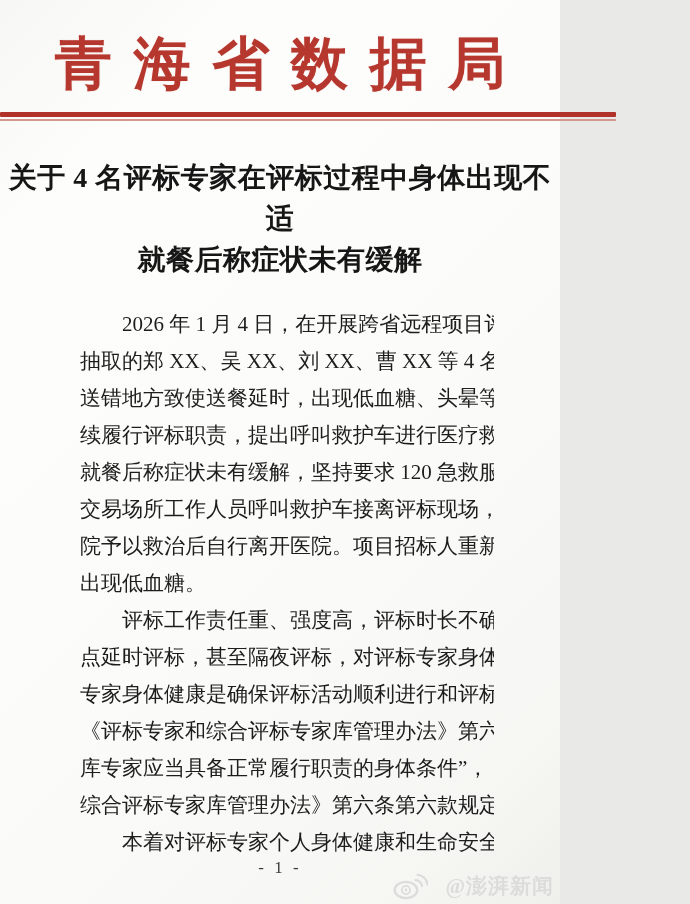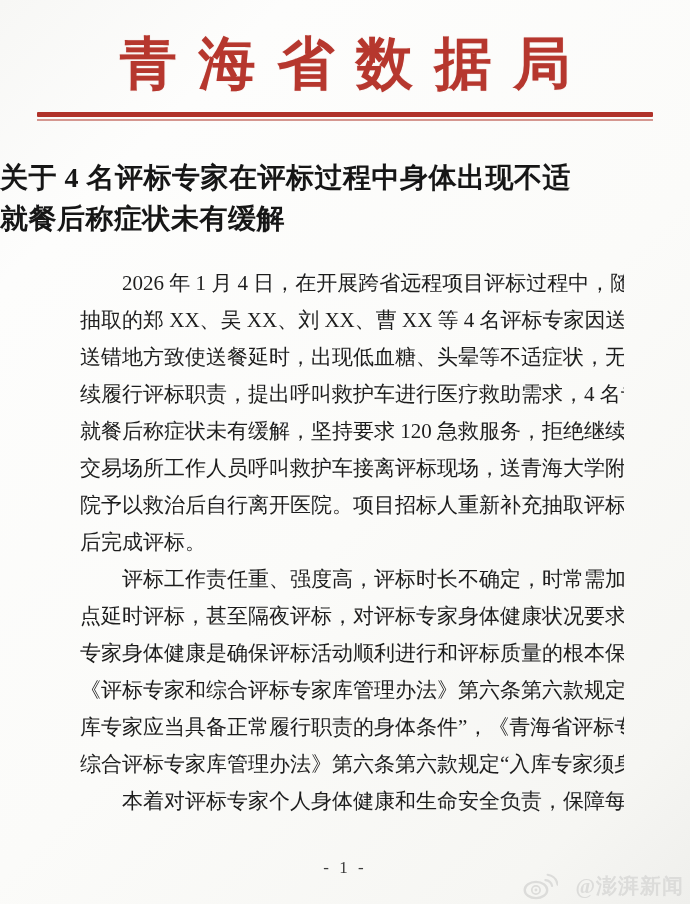--- a/index.html
+++ b/index.html
@@ -4,21 +4,21 @@
 <style>
   html,body{margin:0;padding:0;}
   body{
     width:690px;height:904px;
     background:#e9e9e7;
     font-family:"Liberation Serif","DejaVu Serif",serif;
     overflow:hidden;
   }
   .paper{
     position:relative;
-    width:690px;height:904px;
+    width:560px;height:904px;
     background:linear-gradient(135deg,#f7f7f5 0%,#fdfdfc 18%,#fbfbf9 55%,#f6f6f3 88%,#efefec 100%);
     box-sizing:border-box;
   }
   
   .agency{
     padding-top:26px;
     text-align:center;
     font-size:57px;
     font-weight:bold;
     color:#b6372e;
@@ -37,21 +37,21 @@
     border-radius:1px;
   }
   .rule-thin{
     height:2px;
     margin-top:2px;
     background:#d59790;
   }
   
   .doc-title{
     margin-top:36px;
-    text-align:left;
+    text-align:center;
     font-weight:bold;
     color:#161616;
     font-size:28px;
     line-height:41px;
     letter-spacing:0.5px;
   }
   
   .body-text{
     margin:26px 66px 0 80px;
     color:#1d1d1d;
@@ -111,21 +111,21 @@
 
   <div class="body-text">
 
     <div class="line first">2026 年 1 月 4 日，在开展跨省远程项目评标过程中，随机</div>
     <div class="line">抽取的郑 XX、吴 XX、刘 XX、曹 XX 等 4 名评标专家因送餐员</div>
     <div class="line">送错地方致使送餐延时，出现低血糖、头晕等不适症状，无法继</div>
     <div class="line">续履行评标职责，提出呼叫救护车进行医疗救助需求，4 名专家</div>
     <div class="line">就餐后称症状未有缓解，坚持要求 120 急救服务，拒绝继续评标。</div>
     <div class="line">交易场所工作人员呼叫救护车接离评标现场，送青海大学附属医</div>
     <div class="line">院予以救治后自行离开医院。项目招标人重新补充抽取评标专家</div>
-    <div class="line last">后完成评标。</div>
+    <div class="line last">出现低血糖。</div>
 
     <div class="line first">评标工作责任重、强度高，评标时长不确定，时常需加班加</div>
     <div class="line">点延时评标，甚至隔夜评标，对评标专家身体健康状况要求较高，</div>
     <div class="line">专家身体健康是确保评标活动顺利进行和评标质量的根本保证。</div>
     <div class="line">《评标专家和综合评标专家库管理办法》第六条第六款规定“入</div>
     <div class="line">库专家应当具备正常履行职责的身体条件”，《青海省评标专家和</div>
     <div class="line">综合评标专家库管理办法》第六条第六款规定“入库专家须身体</div>
 
     <div class="line first last">本着对评标专家个人身体健康和生命安全负责，保障每一个</div>
   </div>

